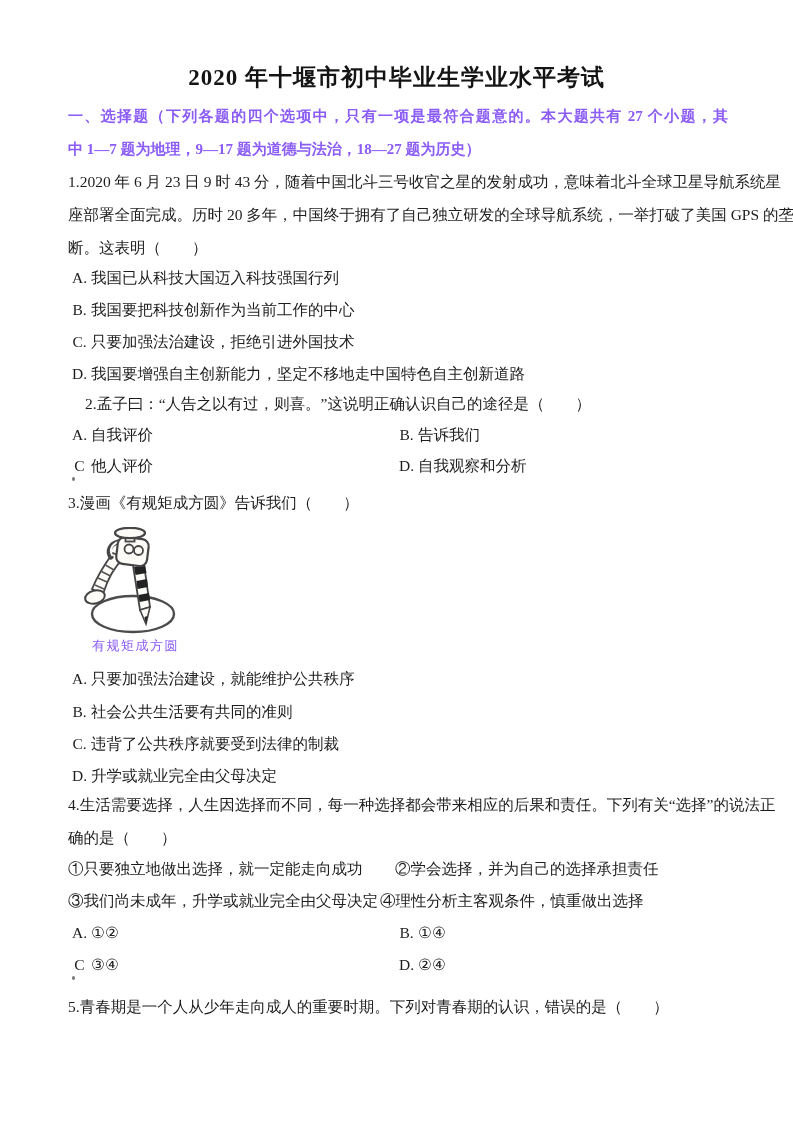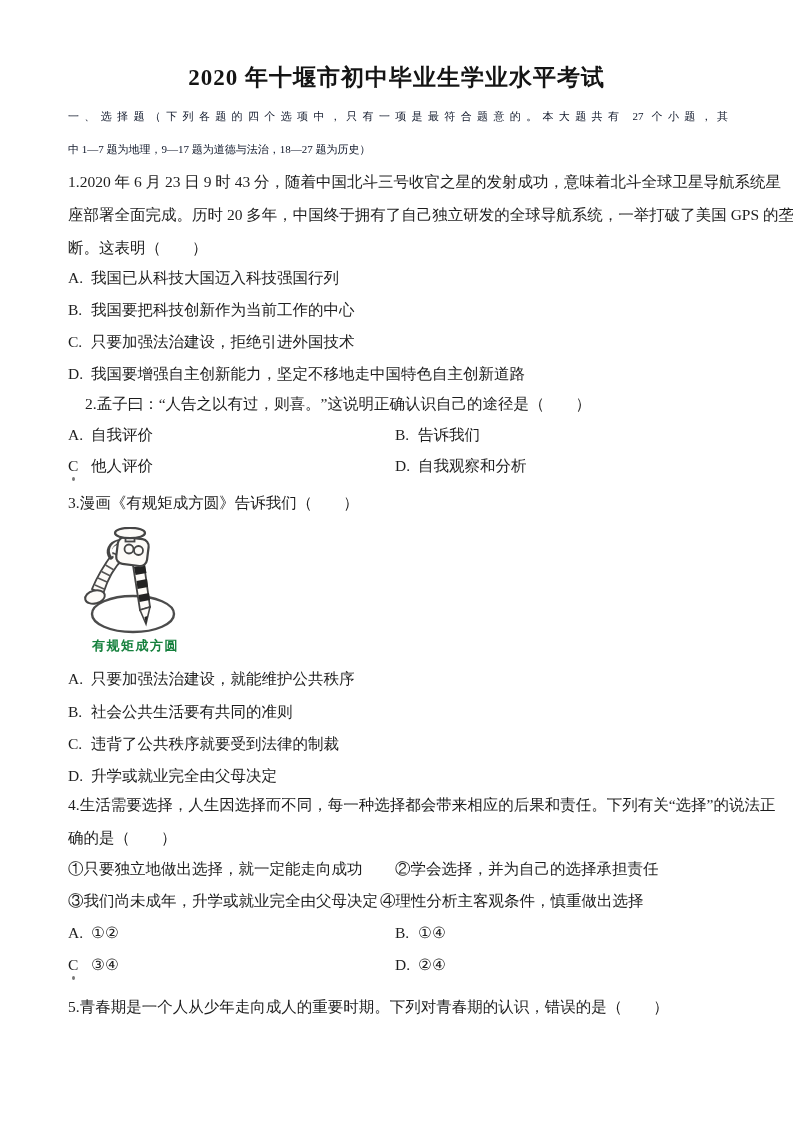--- a/index.html
+++ b/index.html
@@ -11,57 +11,58 @@
     overflow:hidden;
     font-family:"Liberation Serif","DejaVu Serif",serif;
     color:#1d1d1d;
   }
   .line{
     position:absolute;
     white-space:nowrap;
     font-size:15.5px;
     line-height:20px;
     color:#1d1d1d;
+    text-align:center;
   }
   .fill{
     width:660px;
     text-align:justify;
     text-align-last:justify;
   }
   .doc-title{
     position:absolute;
     left:0;top:62px;width:100%;
     text-align:center;
     font-size:23px;
     font-weight:bold;
     color:#141414;
     letter-spacing:1px;
   }
   .heading{
-    font-weight:normal;
-    font-size:11px;
-    color:#0f172a;
+    font-weight:bold;
+    font-size:15px;
+    color:#8b5cf6;
   }
   .opt-letter{
     display:inline-block;
     width:23px;
     color:#1d1d1d;
   }
   .cartoon{
     position:absolute;
     left:80px;top:527px;
     width:100px;height:108px;
   }
   .caption{
     position:absolute;
     left:92px;top:637px;
     font-size:13px;
-    font-weight:bold;
+    font-weight:normal;
     letter-spacing:1.5px;
-    color:#15803d;
+    color:#8b5cf6;
     text-align:center;
   }
   .stray-dot{
     position:absolute;
     width:3px;height:4px;
     background:#777;
     border-radius:50%;
   }
 </style>
 </head>

